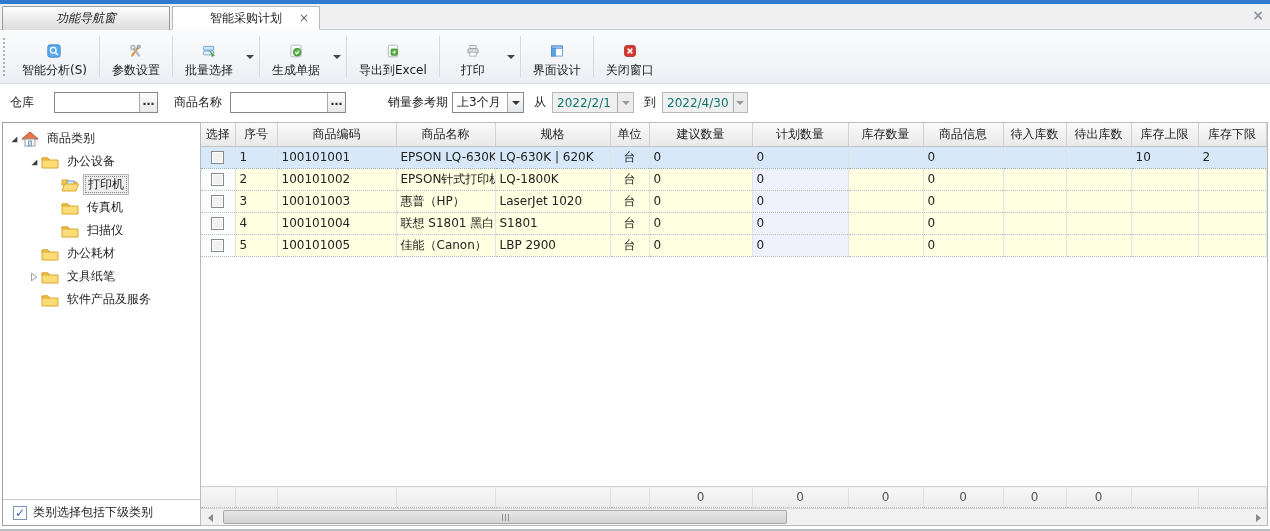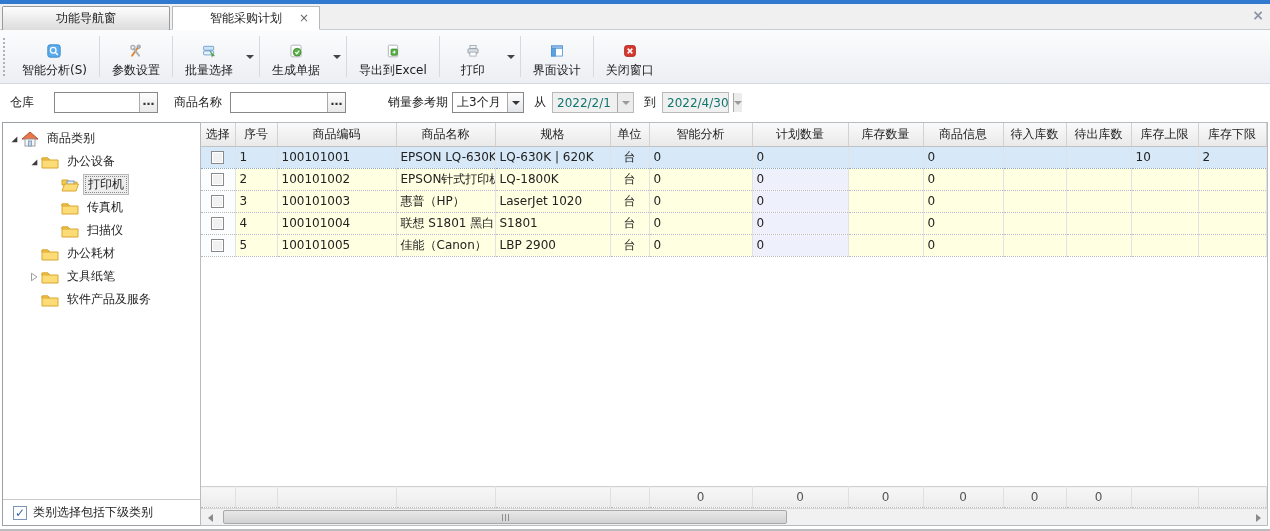--- a/index.html
+++ b/index.html
@@ -6,21 +6,21 @@
   html,body { width:1270px; height:531px; }
   body { font-family:"DejaVu Sans","Liberation Sans",sans-serif; font-size:12px; color:#222;
          background:#fff; position:relative; overflow:hidden; border-bottom:2px solid #b9bdc2;}
   .topstrip { position:absolute; left:0; top:0; width:1270px; height:4px; background:#3279d0; }
 
   
   .tabstrip { position:absolute; left:0; top:4px; width:1270px; height:26px; background:#f0f0f0;
               border-bottom:1px solid #c8cdd2; }
   .tab { position:absolute; top:2px; height:24px; line-height:22px; text-align:center; cursor:default; }
   .tab.inactive { left:2px; width:168px; background:linear-gradient(#fdfdfd,#dcdcdc);
-                  border:1px solid #9a9a9a; border-bottom:none; border-radius:2px 2px 0 0; }
+                  border:1px solid #9a9a9a; border-bottom:none; border-radius:2px 2px 0 0;font-style:italic; }
   .tab.active { left:172px; width:148px; background:#fff; border:1px solid #b5b9be; border-bottom:1px solid #fff; }
   .tab .closex { position:absolute; right:10px; top:0; color:#666; font-size:12px; }
   .panel-close { position:absolute; right:6px; top:3px; color:#8a94a5; font-size:14px; font-weight:bold; }
 
   
   .toolbar { position:absolute; left:0; top:30px; width:1270px; height:54px;
              background:linear-gradient(#fbfcfd,#eceff3); border-bottom:1px solid #d3d8dd;
              display:flex; align-items:stretch; padding-left:12px; }
   .grip { position:absolute; left:3px; top:8px; width:4px; height:38px;
           background-image:repeating-linear-gradient(#aab2ba 0 2px, transparent 2px 4px); width:2px;}
@@ -209,21 +209,21 @@
   <div class="combo" style="width:72px; margin-left:-4px;">
     <span class="cval">上3个月</span>
     <span class="carr"></span>
   </div>
   <span class="flabel">从</span>
   <div class="combo disabled" style="width:82px; margin-left:-2px;">
     <span class="cval">2022/2/1</span>
     <span class="carr"></span>
   </div>
   <span class="flabel">到</span>
-  <div class="combo disabled" style="width:67px; margin-left:-2px;">
+  <div class="combo disabled" style="width:86px; margin-left:-2px;">
     <span class="cval">2022/4/30</span>
     <span class="carr"></span>
   </div>
 </div>
 
 <div class="treepanel">
   <div class="tree">
 
     <div class="trow">
       <span class="ind" style="width:4px"></span>
@@ -340,21 +340,21 @@
         <col style="width:68px">
     </colgroup>
     <thead>
       <tr class="cols">
         <th>选择</th>
         <th>序号</th>
         <th>商品编码</th>
         <th>商品名称</th>
         <th>规格</th>
         <th>单位</th>
-        <th>智能分析</th>
+        <th>建议数量</th>
         <th>计划数量</th>
         <th>库存数量</th>
         <th>商品信息</th>
         <th>待入库数</th>
         <th>待出库数</th>
         <th>库存上限</th>
         <th>库存下限</th>
       </tr>
     </thead>
     <tbody>

